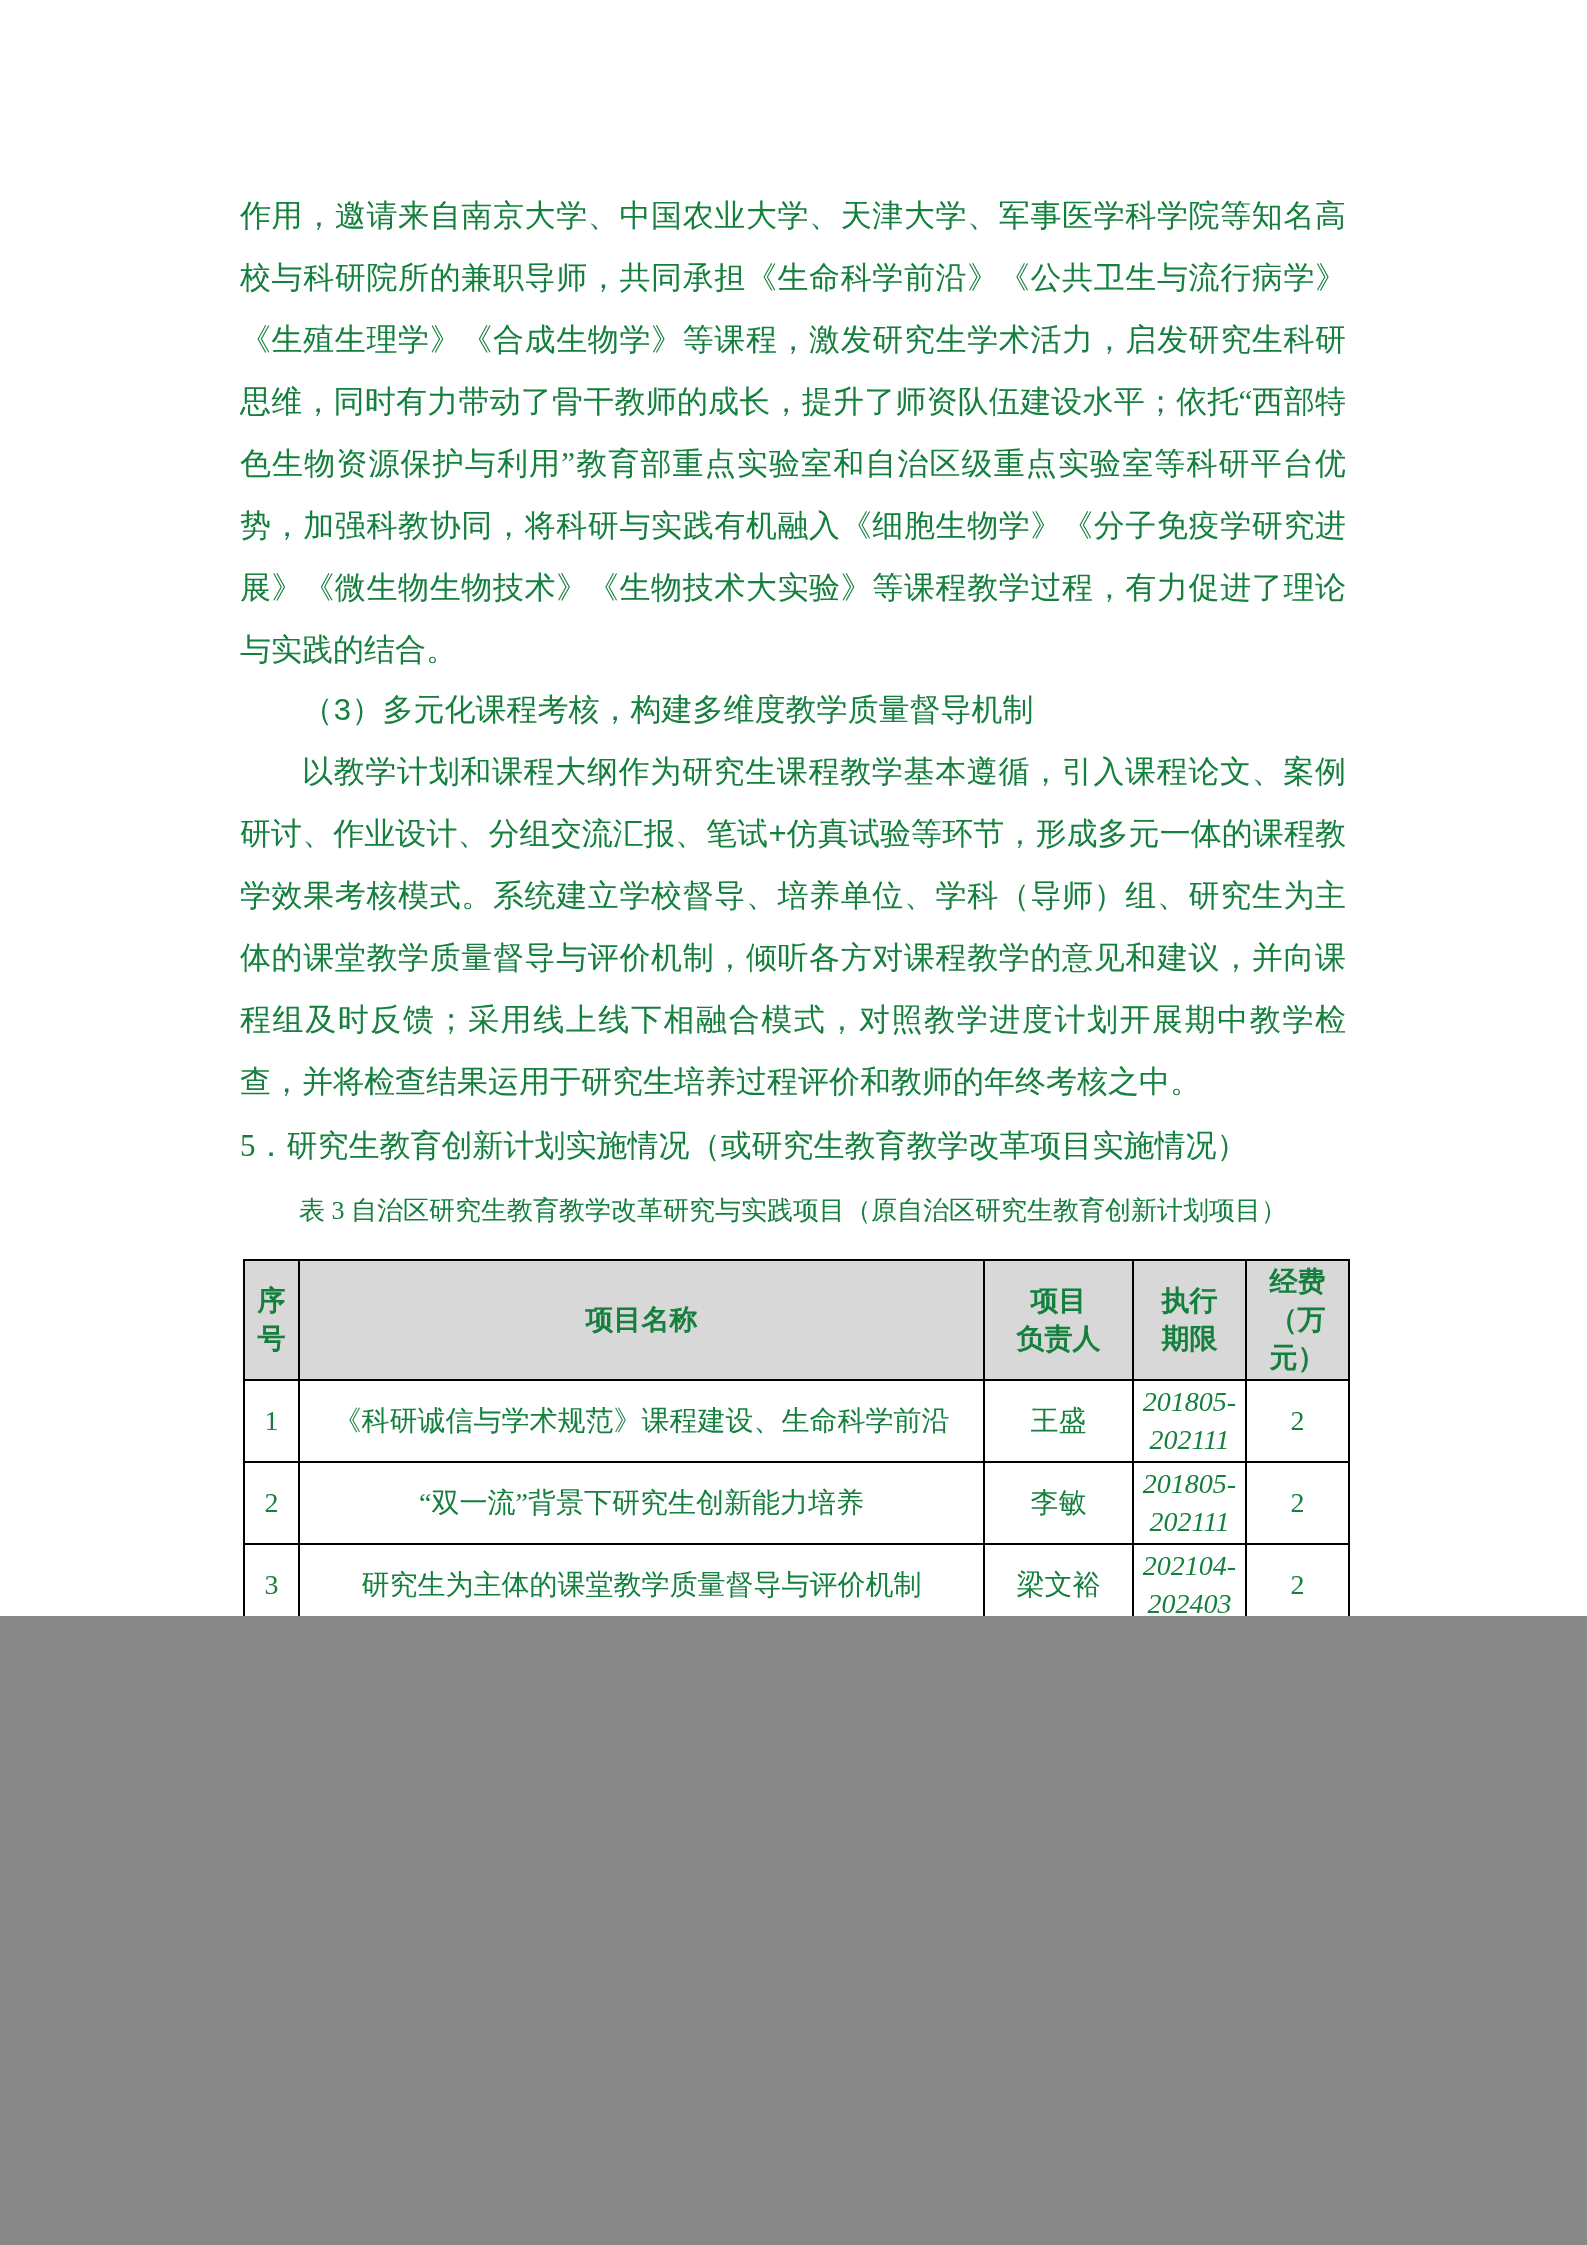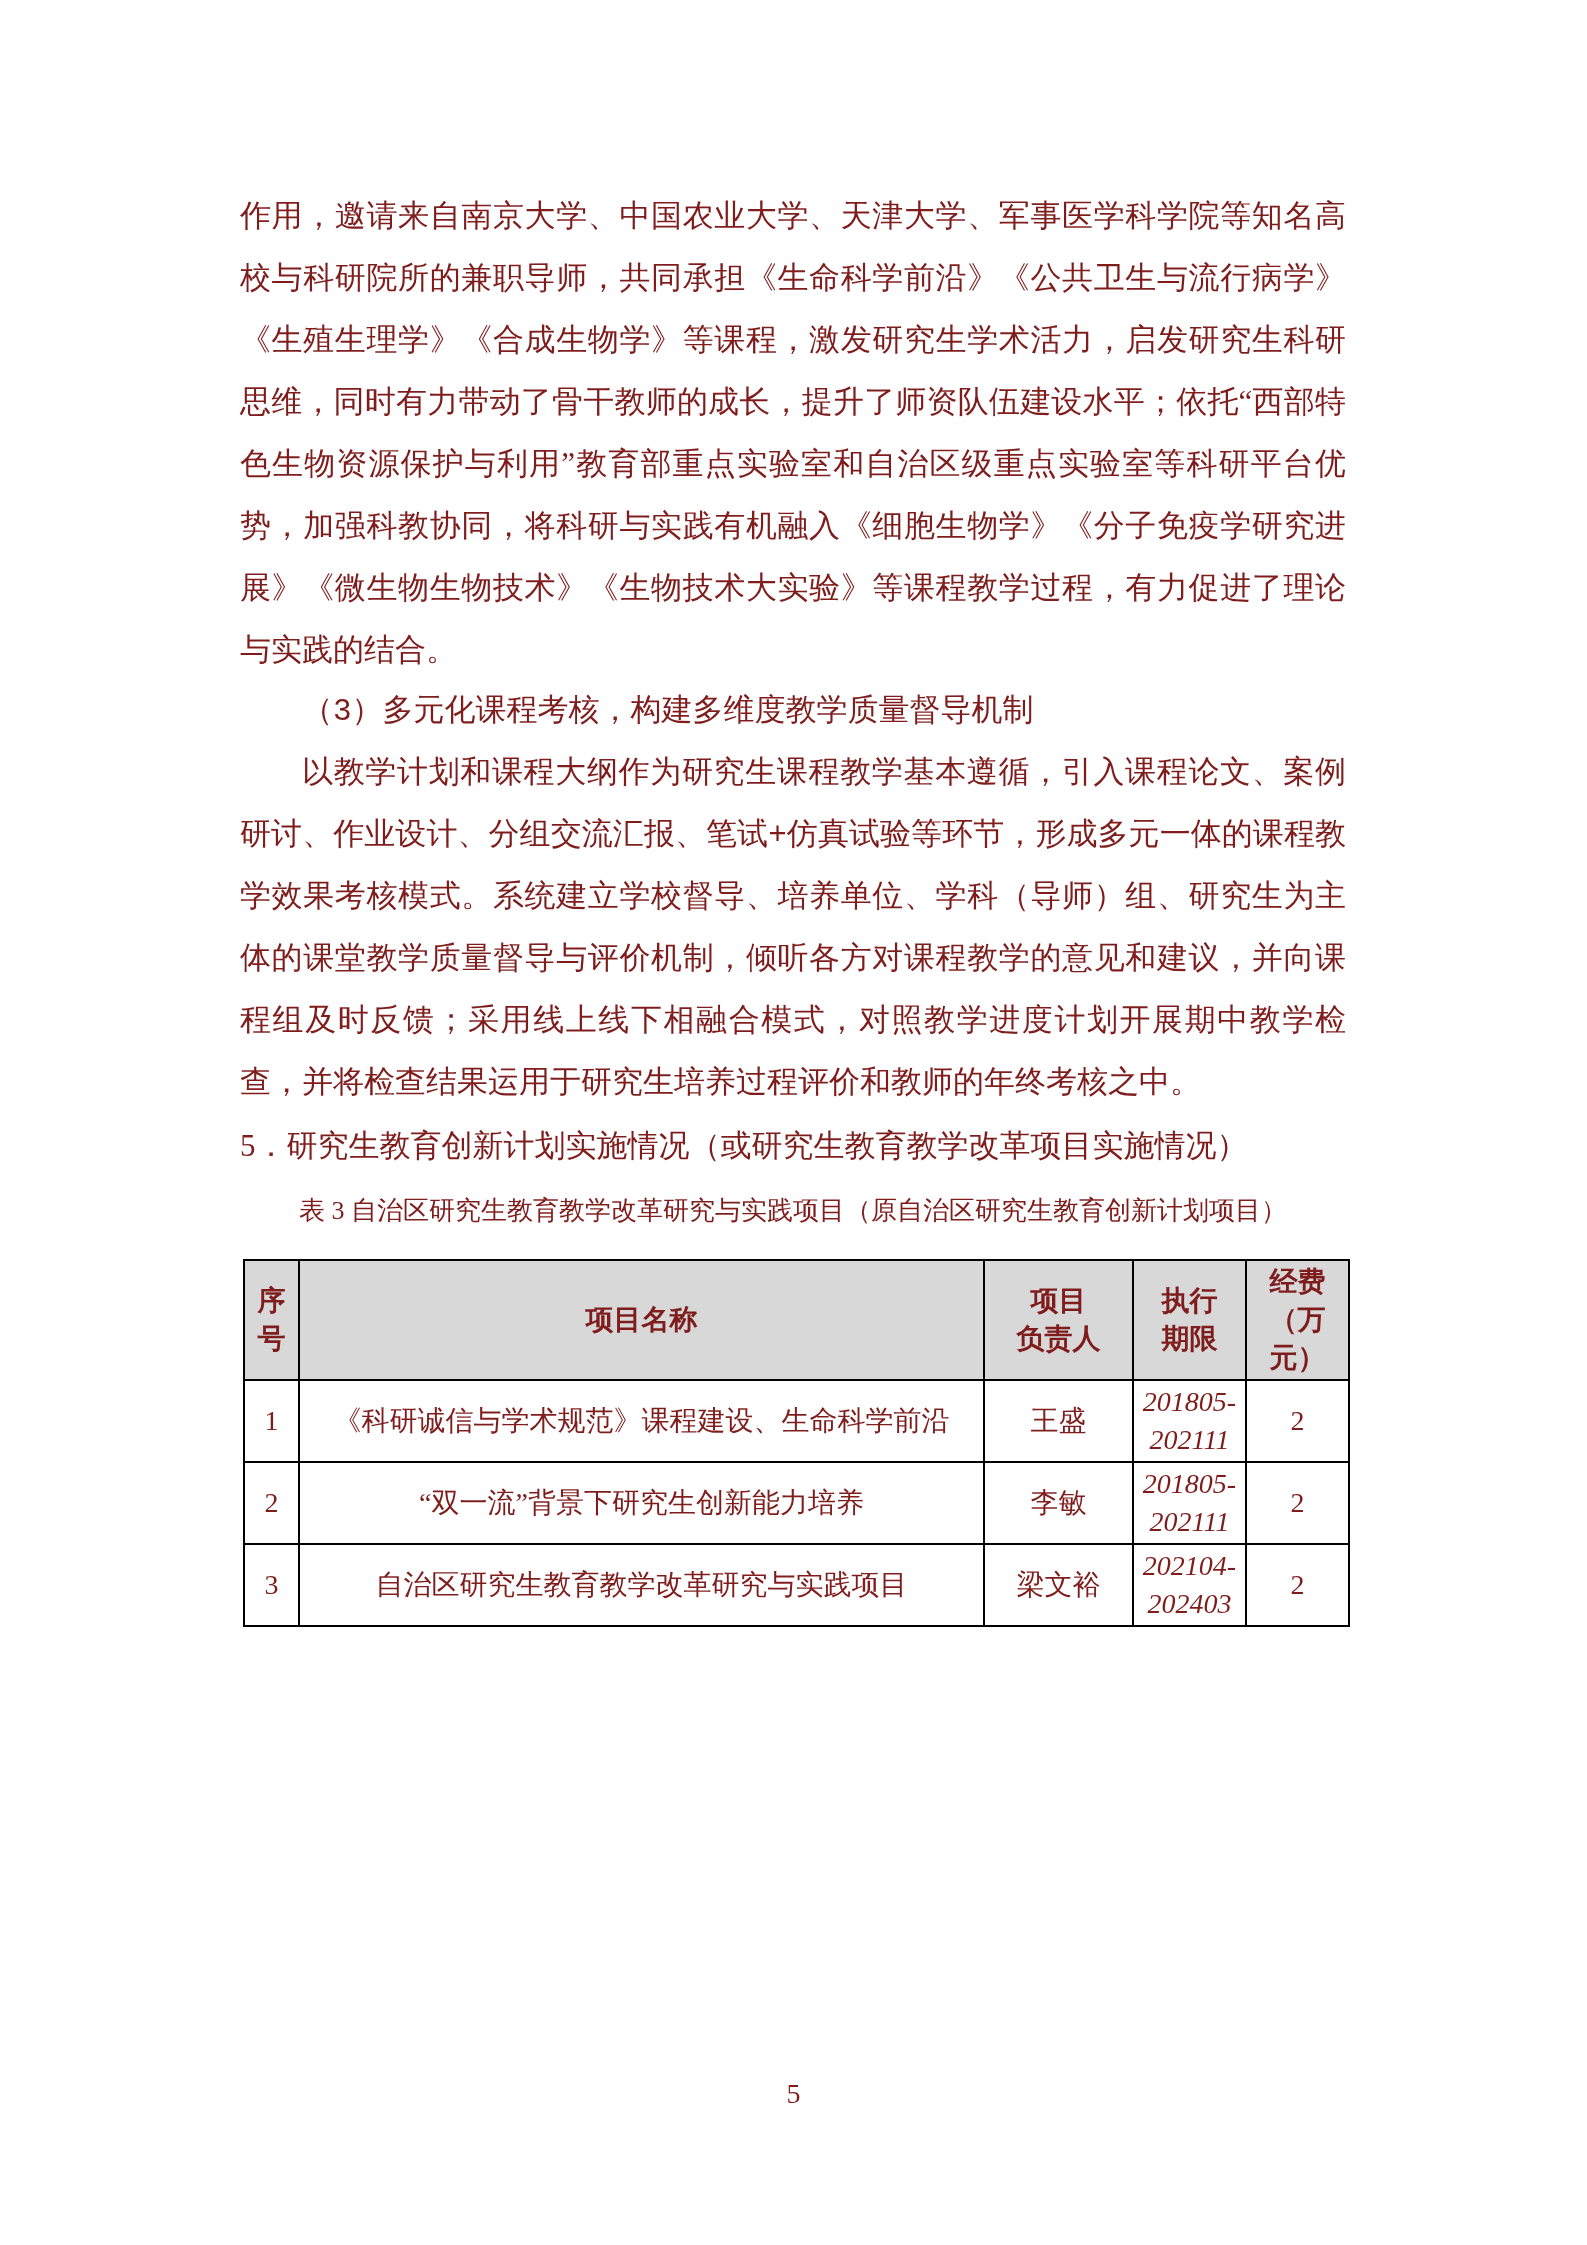--- a/index.html
+++ b/index.html
@@ -1,22 +1,22 @@
 <!DOCTYPE html>
 <html><head>
 <meta charset="utf-8">
 <style>
   html,body { margin:0; padding:0; background:#888; }
   .page {
     position:relative;
-    width:1587px; height:2245px;
+    width:1587px; height:1616px;
     margin:0 auto;
     background:#ffffff;
     font-family:"Liberation Serif","DejaVu Serif",serif;
-    color:#7f1d1d;
+    color:#15803d;
     overflow:hidden;
   }
   .content {
     position:absolute;
     left:240px; top:185px;
     width:1106px;
   }
   .content p {
     margin:0;
     font-size:31px;
@@ -115,21 +115,21 @@
         <tr class="r2">
           <td>2</td>
           <td>“双一流”背景下研究生创新能力培养</td>
           <td>李敏</td>
           <td class="period">201805-
 202111</td>
           <td>2</td>
         </tr>
         <tr class="r3">
           <td>3</td>
-          <td>自治区研究生教育教学改革研究与实践项目</td>
+          <td>研究生为主体的课堂教学质量督导与评价机制</td>
           <td>梁文裕</td>
           <td class="period">202104-
 202403</td>
           <td>2</td>
         </tr>
       </tbody>
     </table>
   </div>
 
   <div class="page-number">5</div>

